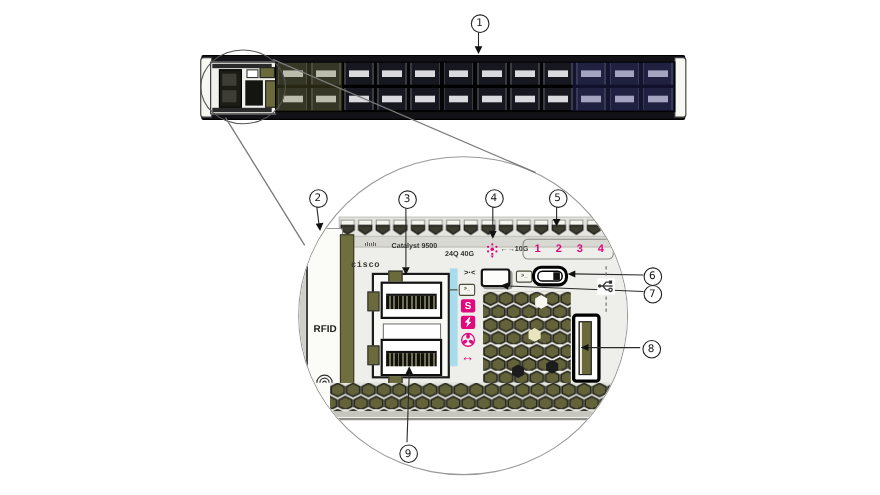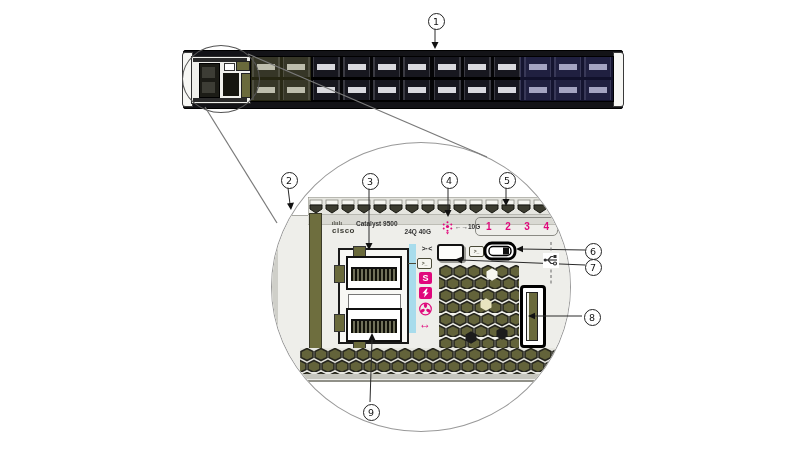--- a/index.html
+++ b/index.html
@@ -32,21 +32,21 @@
   
   .panel{position:absolute;left:0;top:72px;width:298px;height:164px;background:#eeeeea;
          border-top:1px solid #a8a8a2;border-bottom:2px solid #909088;}
   .recess{position:absolute;left:36px;top:72px;width:262px;height:9px;background:#d9d9d3;border-bottom:1px solid #bdbdb5;}
   .lsliver{position:absolute;left:0;top:70px;width:6px;height:160px;background:#cfcfc9;}
   .rfid{position:absolute;left:6px;top:64px;width:31px;height:166px;background:#fbfbf8;
         border:1px solid #777;border-left:2px solid #444;border-radius:3px;}
   .rfid-label{position:absolute;left:0;top:86px;width:100%;text-align:center;font-size:9px;font-weight:bold;color:#222;}
   .olivestrip{position:absolute;left:37px;top:70px;width:11px;height:156px;background:#6e6e3e;border:1px solid #3a3a28;}
   .brandbars{position:absolute;left:47px;top:77px;width:36px;text-align:center;font-size:5px;font-weight:bold;color:#3c3c34;letter-spacing:.4px;}
-  .brandname{position:absolute;left:47px;top:83px;width:36px;text-align:right;font-size:8px;font-weight:bold;color:#3c3c34;letter-spacing:.5px;}
+  .brandname{position:absolute;left:47px;top:94px;width:36px;text-align:left;font-size:8px;font-weight:bold;color:#3c3c34;letter-spacing:.5px;font-family:Liberation Mono, monospace;}
   .model{position:absolute;left:84px;top:77px;width:78px;font-size:6.5px;font-weight:bold;color:#333;}
   .submodel{position:absolute;left:84px;top:85px;width:75px;font-size:6.5px;font-weight:bold;color:#333;text-align:right;}
   .speedlbl{position:absolute;left:183px;top:80px;font-size:6.5px;font-weight:bold;color:#333;letter-spacing:0;}
   .uplinkrect{position:absolute;left:203px;top:74px;width:83px;height:19px;border:1px solid #8a8a84;border-radius:5px;
               display:flex;align-items:center;justify-content:space-between;padding:0 8px 0 10px;box-sizing:border-box;}
   .pnum{font-size:10px;font-weight:bold;color:#e0087c;}
 
   .rjframe{position:absolute;left:66px;top:105px;width:71px;height:96px;background:#f8f8f5;border:2px solid #1a1a1a;box-sizing:border-box;}
   .rjport{position:absolute;left:6px;width:56px;height:34px;background:#fff;border:2px solid #111;box-sizing:border-box;}
   .comb{position:absolute;left:3px;top:9px;width:46px;height:12px;border-top:2px solid #111;
@@ -134,20 +134,30 @@
       </g>
     </svg>
 
     <div class="panel"></div>
     <svg class="abs" style="left:36px;top:54px;" width="262" height="18">
       <rect x="0" y="0" width="262" height="18" fill="url(#ventTop)" stroke="#8a8a82" stroke-width="1"></rect>
     </svg>
     <div class="recess"></div>
     <div class="lsliver"></div>
 
+    <div class="rfid">
+      <svg class="abs" style="left:6px;top:131px;" width="18" height="11">
+        <g fill="none" stroke="#333" stroke-width="1.1">
+          <path d="M2,9 A7,7 0 0 1 16,9"></path>
+          <path d="M4.8,9 A4.2,4.2 0 0 1 13.2,9"></path>
+          <path d="M7.4,9 A1.6,1.6 0 0 1 10.6,9"></path>
+        </g>
+      </svg>
+      <div class="rfid-label">RFID</div>
+    </div>
     <div class="olivestrip"></div>
 
     <div class="brandbars">ılıılı</div>
     <div class="brandname">cisco</div>
     <div class="model">Catalyst 9500</div>
     <div class="submodel">24Q 40G</div>
 
     <svg class="abs" style="left:169px;top:77px;" width="13" height="15">
       <g fill="#e0087c">
         <circle cx="6.5" cy="6.5" r="1.6"></circle>

